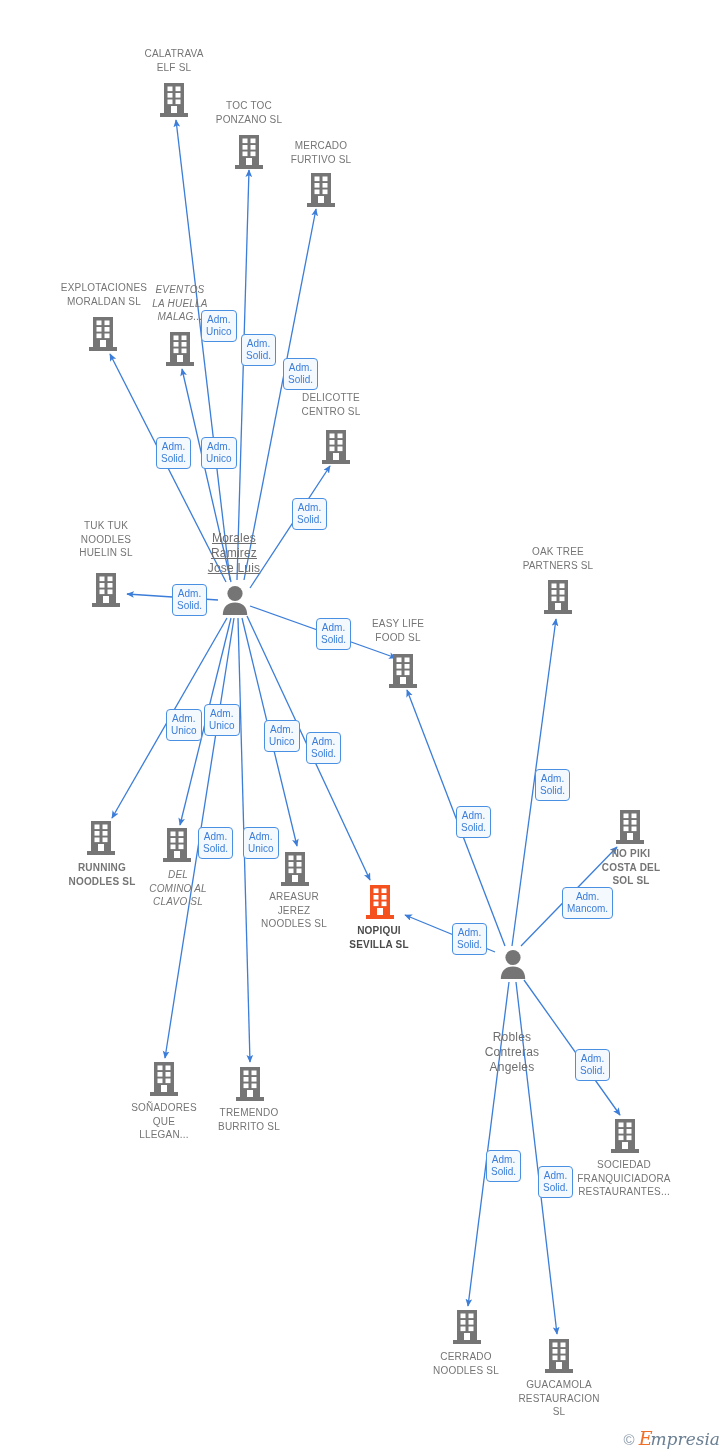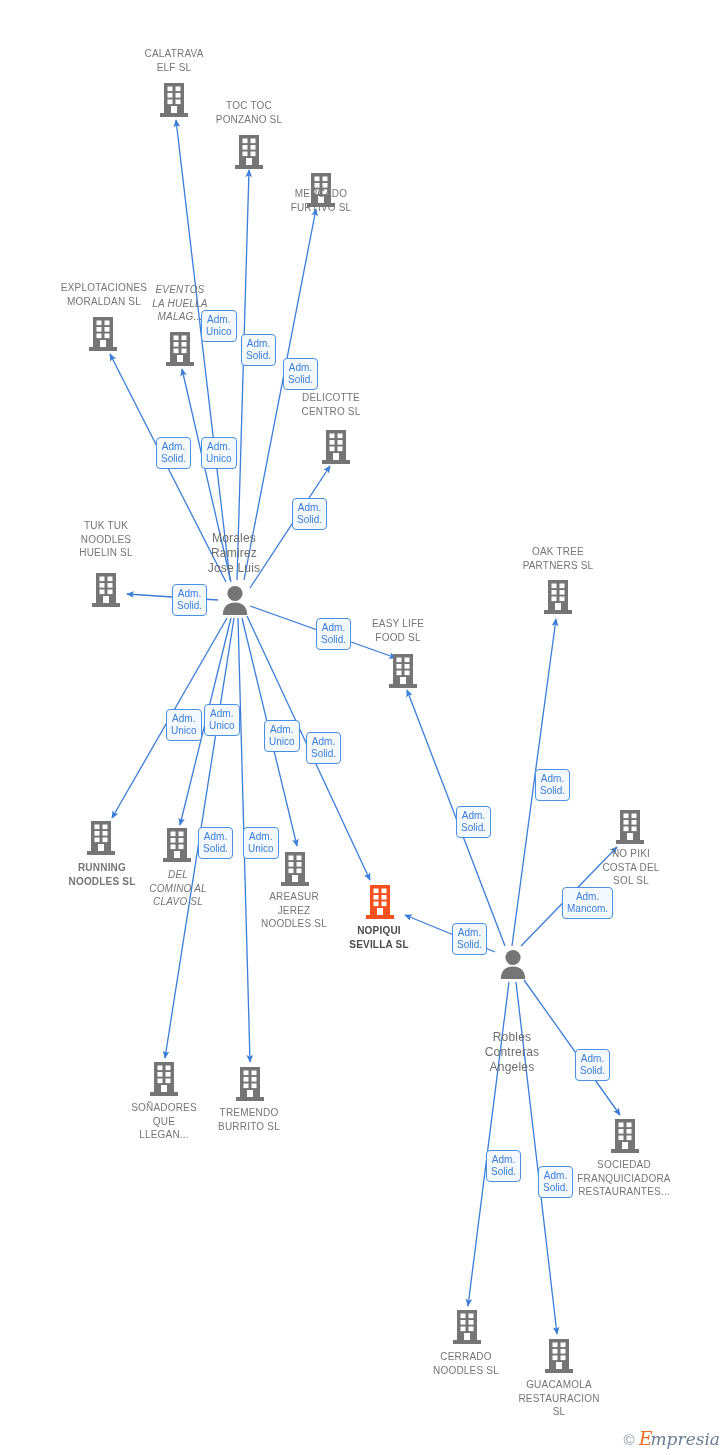--- a/index.html
+++ b/index.html
@@ -285,21 +285,21 @@
         <path d="M0.8,30 C0.8,21.5 6,17.5 13,17.5 C20,17.5 25.2,21.5 25.2,30 Z"></path>
       </g>
     </g>
 </svg>
 
 <div id="overlay">
     <div class="node-label" style="left: 104px; top: 47px; width: 140px;">CALATRAVA
 ELF  SL</div>
     <div class="node-label" style="left: 179px; top: 99px; width: 140px;">TOC TOC
 PONZANO  SL</div>
-    <div class="node-label" style="left: 251px; top: 139px; width: 140px; margin-top: 48px;">MERCADO
+    <div class="node-label" style="left: 251px; top: 139px; width: 140px;">MERCADO
 FURTIVO  SL</div>
     <div class="node-label" style="left: 34px; top: 281px; width: 140px;">EXPLOTACIONES
 MORALDAN  SL</div>
     <div class="node-label" style="left: 110px; top: 283px; width: 140px; font-style: italic;">EVENTOS
 LA HUELLA
 MALAG...</div>
     <div class="node-label" style="left: 261px; top: 391px; width: 140px;">DELICOTTE
 CENTRO  SL</div>
     <div class="node-label" style="left: 36px; top: 519px; width: 140px;">TUK TUK
 NOODLES
@@ -311,37 +311,37 @@
     <div class="node-label" style="left: 32px; top: 861px; width: 140px; font-weight: bold;">RUNNING
 NOODLES  SL</div>
     <div class="node-label" style="left: 108px; top: 868px; width: 140px; font-style: italic;">DEL
 COMINO AL
 CLAVO  SL</div>
     <div class="node-label" style="left: 224px; top: 890px; width: 140px;">AREASUR
 JEREZ
 NOODLES SL</div>
     <div class="node-label highlight" style="left: 309px; top: 924px; width: 140px; text-align: center;">NOPIQUI
 SEVILLA  SL</div>
-    <div class="node-label" style="left: 561px; top: 847px; width: 140px;">NO PIKI
+    <div class="node-label" style="left: 561px; top: 847px; width: 140px; font-weight: bold;">NO PIKI
 COSTA DEL
 SOL  SL</div>
     <div class="node-label" style="left: 94px; top: 1101px; width: 140px;">SOÑADORES
 QUE
 LLEGAN...</div>
     <div class="node-label" style="left: 179px; top: 1106px; width: 140px;">TREMENDO
 BURRITO  SL</div>
     <div class="node-label" style="left: 554px; top: 1158px; width: 140px;">SOCIEDAD
 FRANQUICIADORA
 RESTAURANTES...</div>
     <div class="node-label" style="left: 396px; top: 1350px; width: 140px;">CERRADO
 NOODLES  SL</div>
     <div class="node-label" style="left: 489px; top: 1378px; width: 140px;">GUACAMOLA
 RESTAURACION
 SL</div>
-    <div class="node-label person" style="left: 164px; top: 531px; width: 140px;">Morales
+    <div class="node-label person" style="left: 164px; top: 531px; width: 140px; text-decoration: underline;">Morales
 Ramirez
 Jose Luis</div>
     <div class="node-label person" style="left: 442px; top: 1030px; width: 140px;">Robles
 Contreras
 Angeles</div>
     <div class="badge" style="left: 201px; top: 310px;">Adm.
 Unico</div>
     <div class="badge" style="left: 241px; top: 334px;">Adm.
 Solid.</div>
     <div class="badge" style="left: 283px; top: 358px;">Adm.

